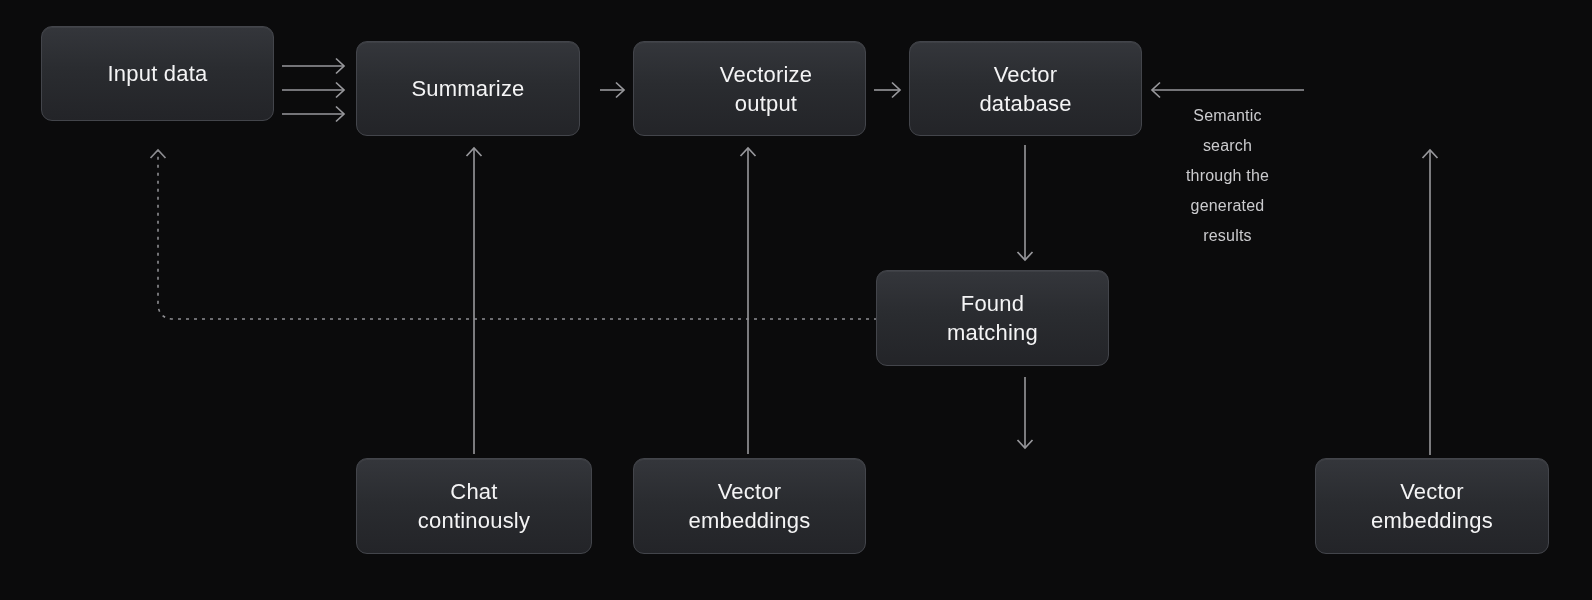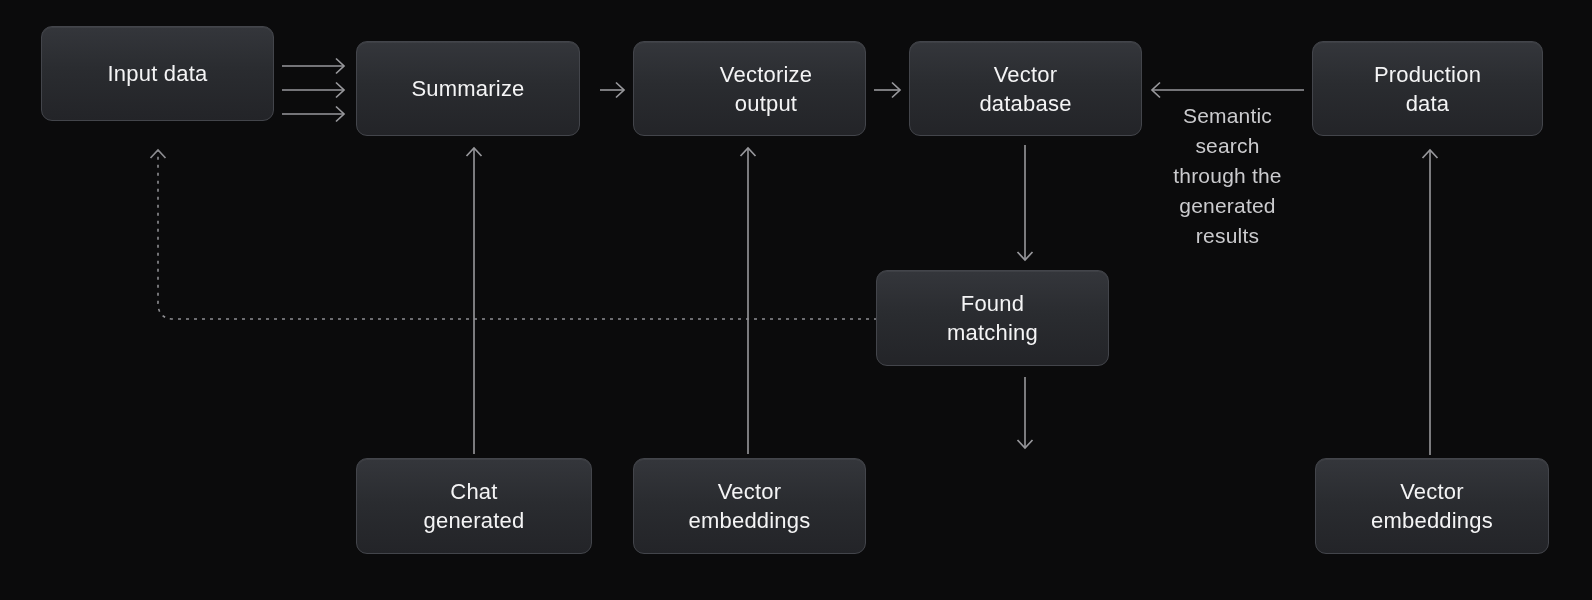--- a/index.html
+++ b/index.html
@@ -32,21 +32,21 @@
     box-shadow:inset 0 1px 0 rgba(255,255,255,0.05);
     box-sizing:border-box;
     color:var(--node-text);
     font-size:22px;line-height:29px;
     text-align:center;white-space:pre-line;
     letter-spacing:0.2px;
   }
   .annotation{
     position:absolute;
     color:var(--annotation-text);
-    font-size:21px;line-height:30px;
+    font-size:16px;line-height:30px;
     text-align:center;white-space:pre-line;
     letter-spacing:0.2px;
   }
 </style>
 </head>
 <body>
 
 <div class="stage">
 
   <svg class="edges" width="1592" height="600" viewBox="0 0 1592 600" xmlns="http://www.w3.org/2000/svg">
@@ -83,33 +83,29 @@
   <div class="node" style="left:633px;top:41px;width:233px;height:95px;padding-left:33px;">
     <span>Vectorize
 output</span>
   </div>
 
   <div class="node" style="left:909px;top:41px;width:233px;height:95px;">
     <span>Vector
 database</span>
   </div>
 
-  <div class="node" style="left:1312px;top:41px;width:231px;height:95px;">
-    <span>Production
-data</span>
-  </div>
 
   <div class="node" style="left:876px;top:270px;width:233px;height:96px;">
     <span>Found
 matching</span>
   </div>
 
   <div class="node" style="left:356px;top:458px;width:236px;height:96px;">
     <span>Chat
-generated</span>
+continously</span>
   </div>
 
   <div class="node" style="left:633px;top:458px;width:233px;height:96px;">
     <span>Vector
 embeddings</span>
   </div>
 
 
   <div class="node" style="left:1315px;top:458px;width:234px;height:96px;">
     <span>Vector

